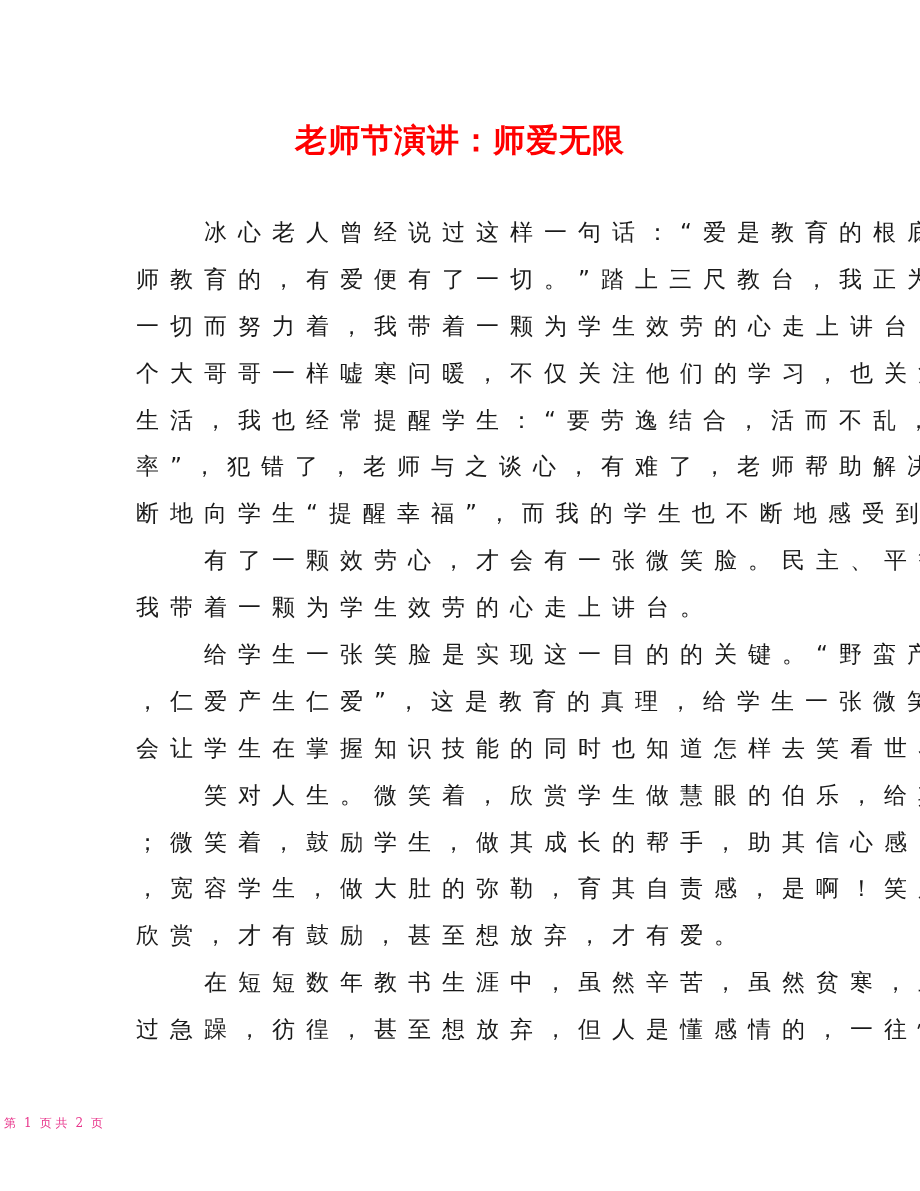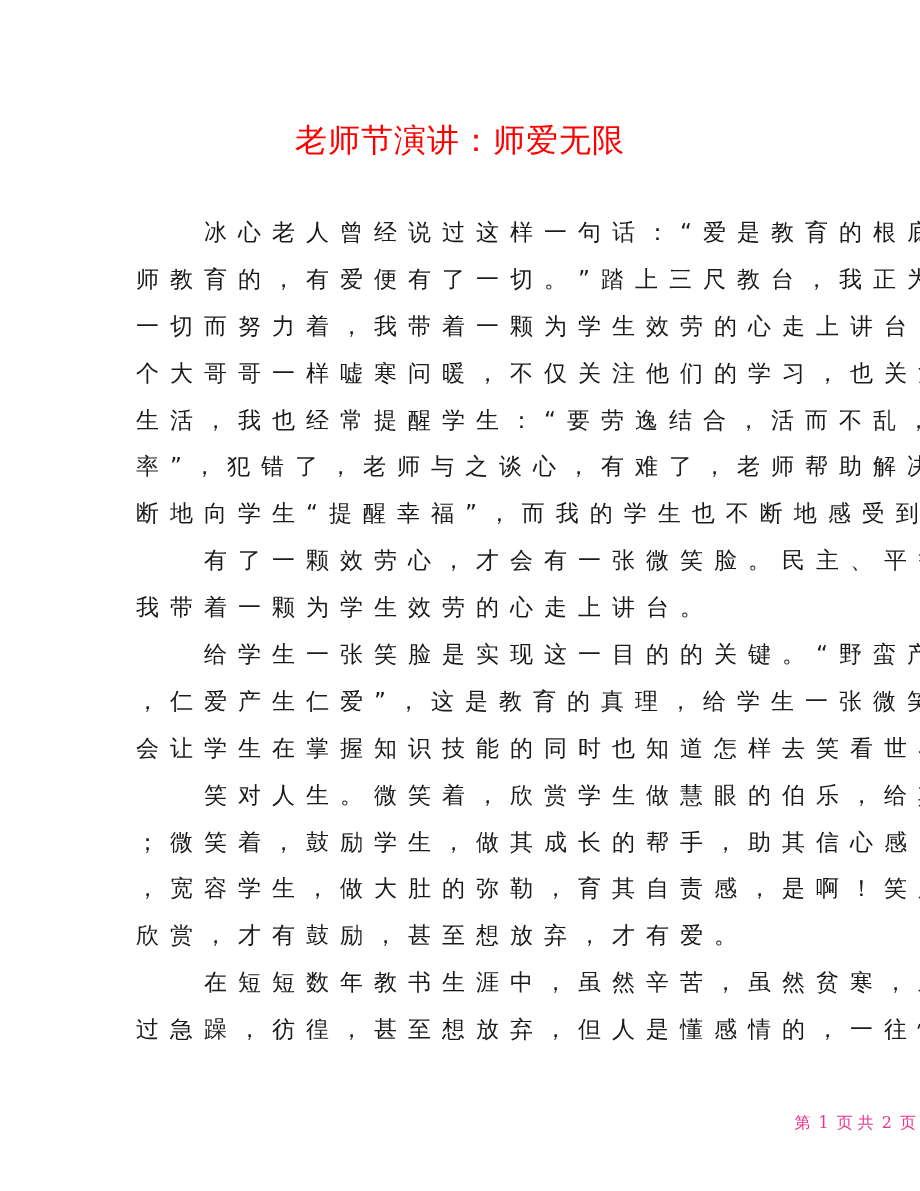--- a/index.html
+++ b/index.html
@@ -21,21 +21,21 @@
     height: 1191px;
     background: #ffffff;
   }
   .title {
     position: absolute;
     top: 118px;
     left: 0;
     width: 920px;
     text-align: center;
     color: #ff0000;
-    font-weight: normal;
+    font-weight: bold;
     font-size: 32px;
     line-height: 44px;
     letter-spacing: 1px;
     font-family: "DejaVu Sans", sans-serif;
   }
   .body-text {
     position: absolute;
     left: 136px;
     top: 209px;
     width: 660px;
@@ -50,23 +50,23 @@
     font-family: "DejaVu Sans", sans-serif;
   }
   .line.indent {
     padding-left: 68px;
   }
   .footer {
     position: absolute;
     top: 1112px;
     left: 0;
     width: 920px;
-    text-align: right;
+    text-align: left;
     color: #e8338a;
-    font-size: 16px;
+    font-size: 12px;
     line-height: 22px;
     font-family: "DejaVu Serif", serif;
   }
   .footer span { margin: 0 4px; }
 </style>
 </head>
 <body>
 
 <div class="page">
 

